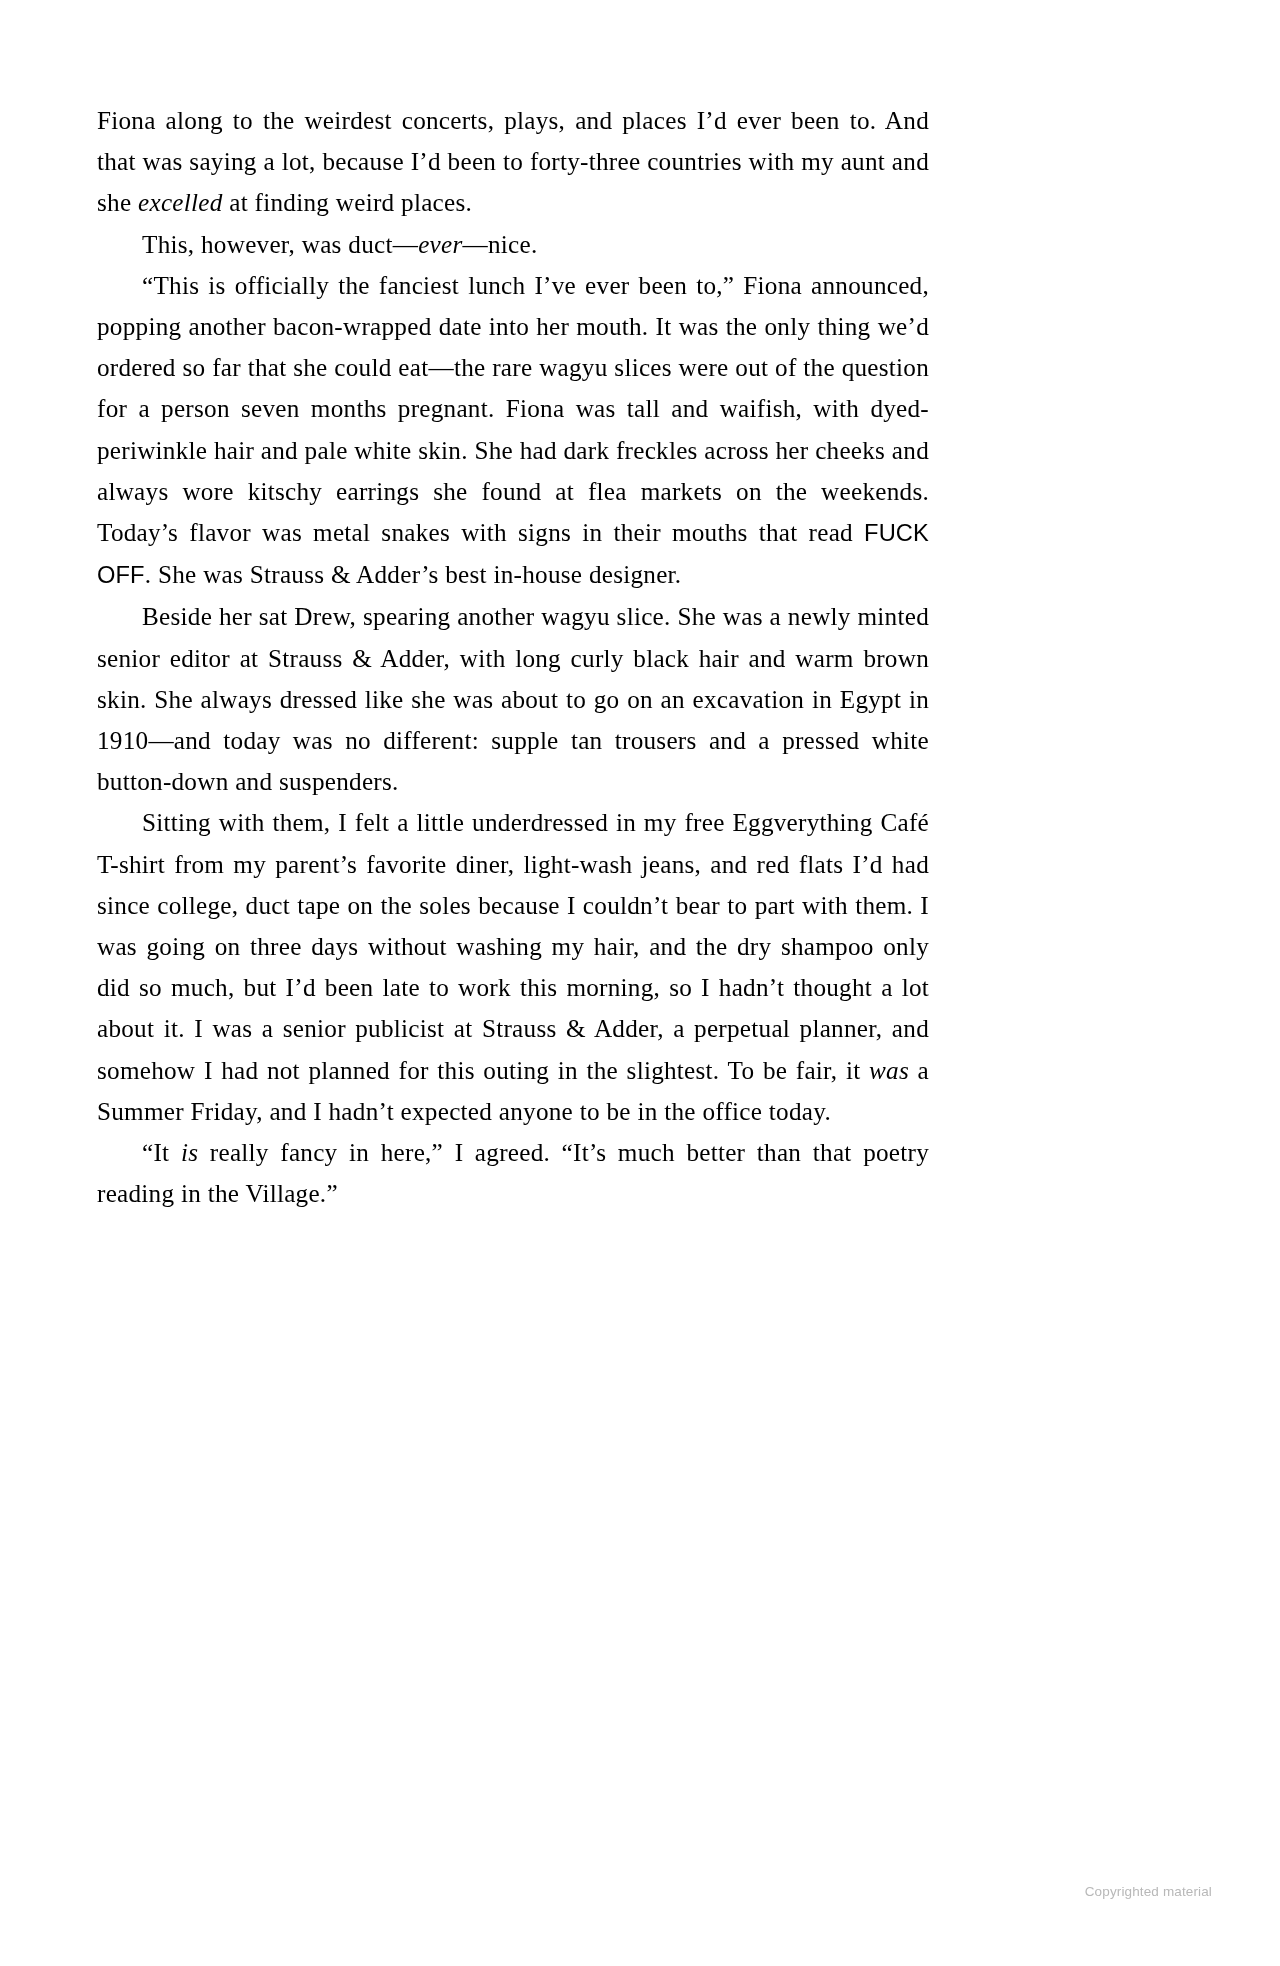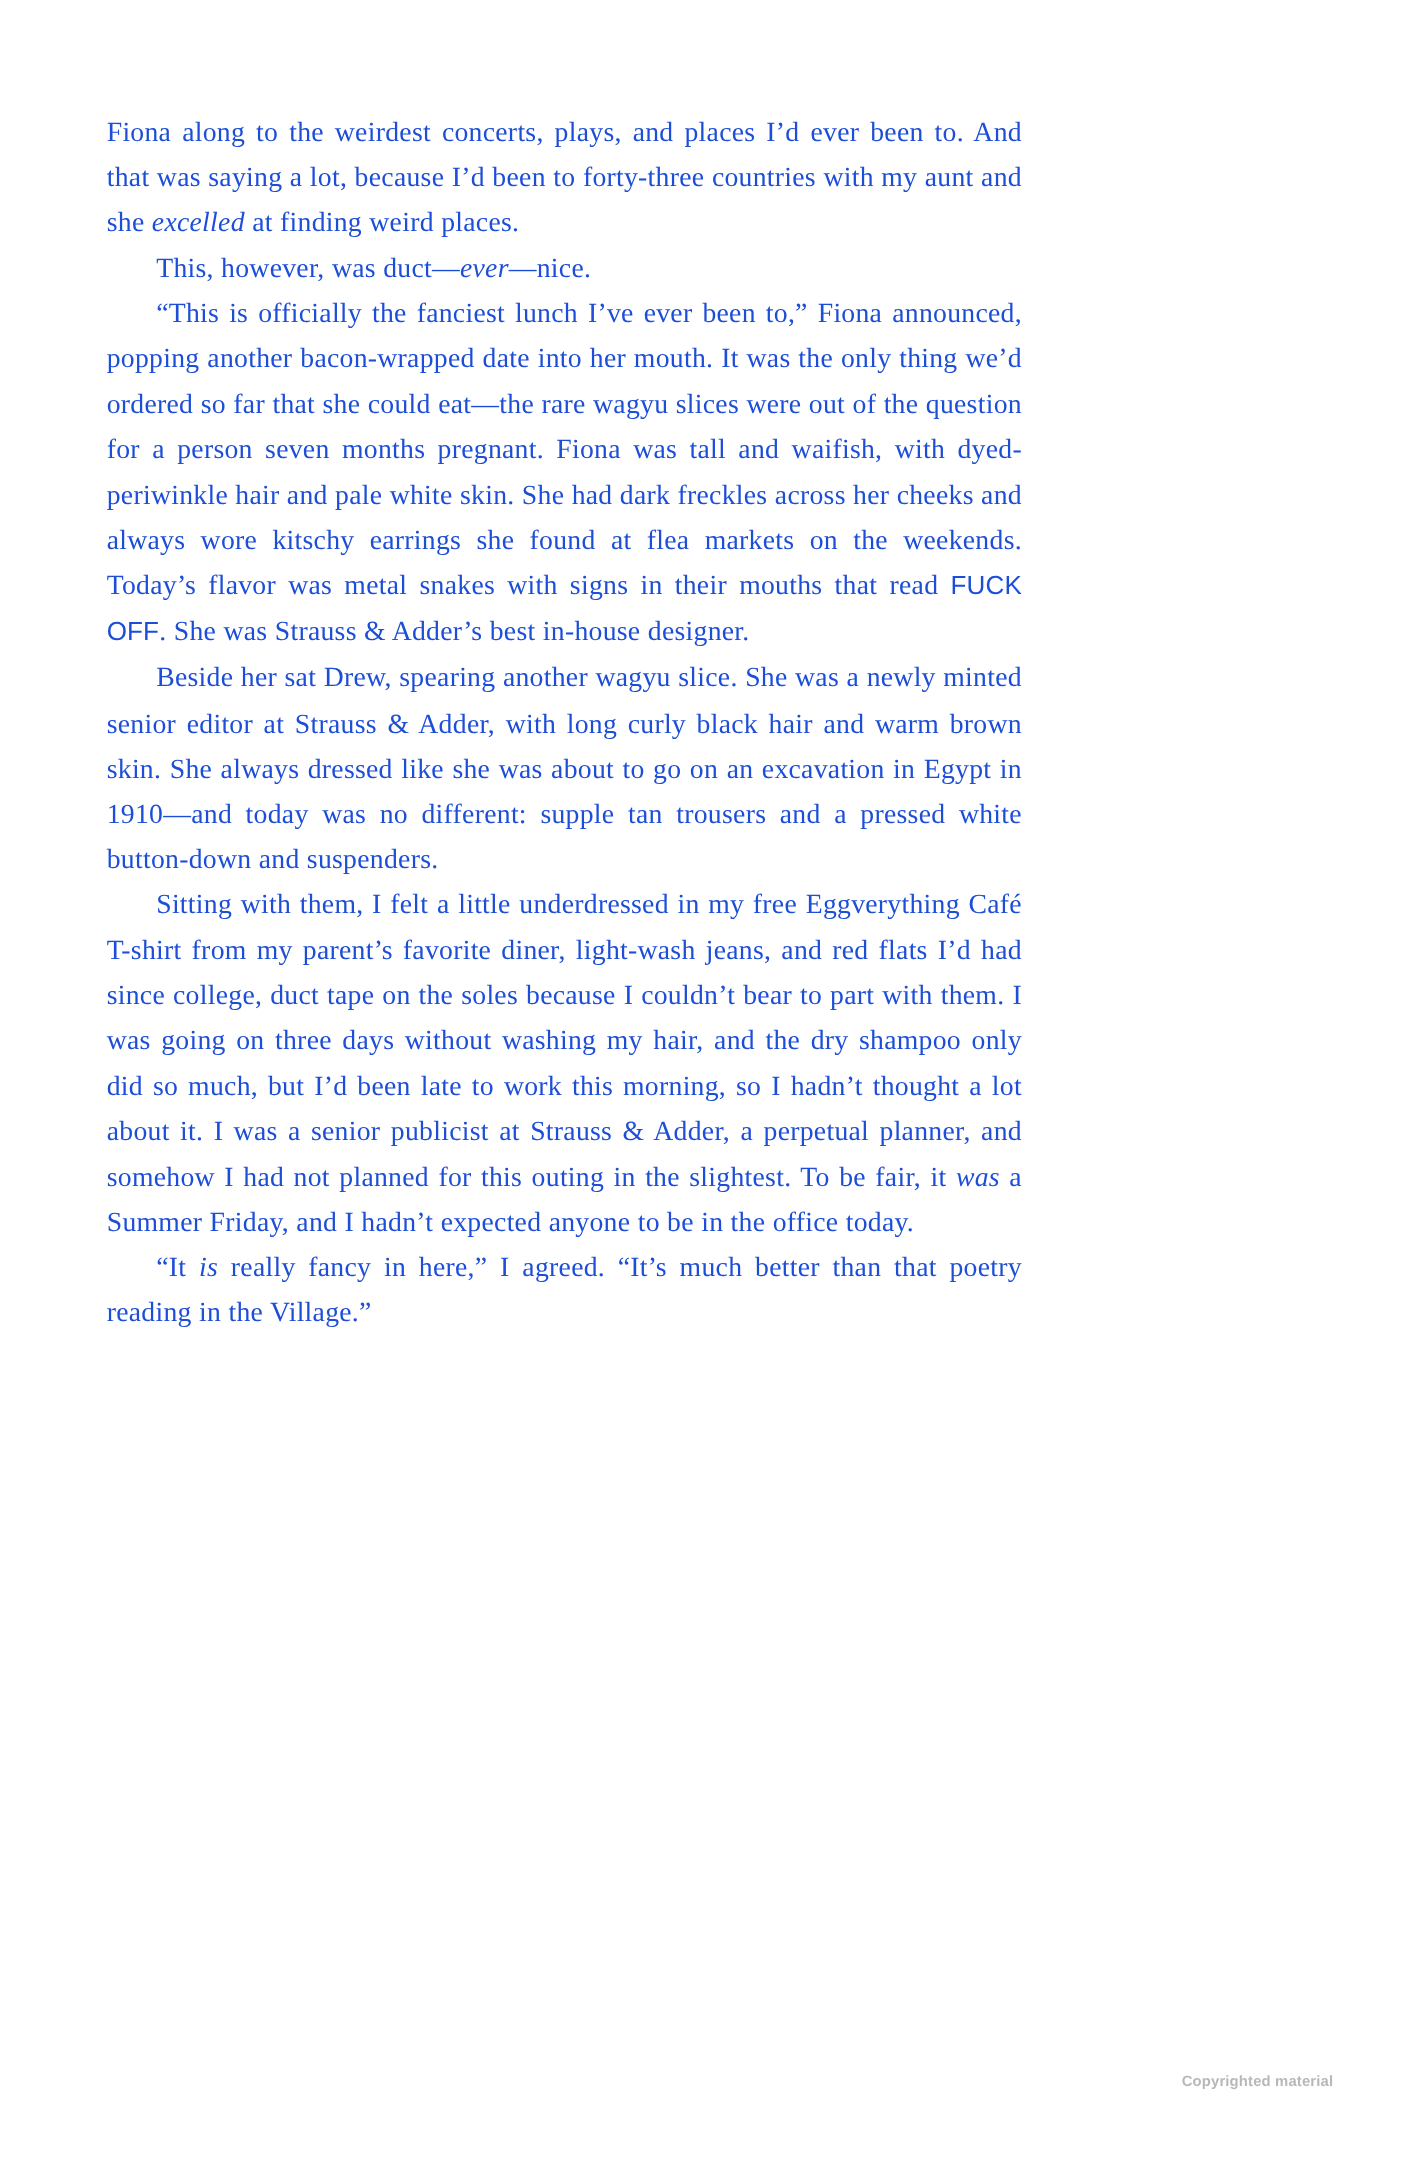--- a/index.html
+++ b/index.html
@@ -38,21 +38,21 @@
     margin: 0;
     padding: 0;
     text-align: justify;
     text-justify: inter-word;
     font-size: 25.2px;
     line-height: 41.2px;
     letter-spacing: 0.01em;
     word-spacing: 0.005em;
     hyphens: none;
     -webkit-hyphens: none;
-    color: #1d4ed8;
+    color: #000000;
   }
 
   p.para + p.para {
     text-indent: 45px;
   }
 
   p.para.no-indent {
     text-indent: 0;
   }
 
@@ -76,21 +76,20 @@
     position: absolute;
     right: 68px;
     top: 1884px;
     font-family: "Liberation Sans", "DejaVu Sans", sans-serif;
     font-size: 13.5px;
     line-height: 16px;
     color: #b8b8b8;
     letter-spacing: 0.01em;
     white-space: nowrap;
     text-align: right;
-    font-weight: bold;
   }
 </style>
 </head>
 <body>
 
 <div id="page">
 
   <div id="text-column">
       <p class="para no-indent"><span>Fiona along to the weirdest concerts, plays, and places I’d ever been to. And that was saying a lot, because I’d been to forty-three countries with my aunt and she </span><em>excelled</em><span> at finding weird places.</span></p>
       <p class="para"><span>This, however, was duct—</span><em>ever</em><span>—nice.</span></p>

